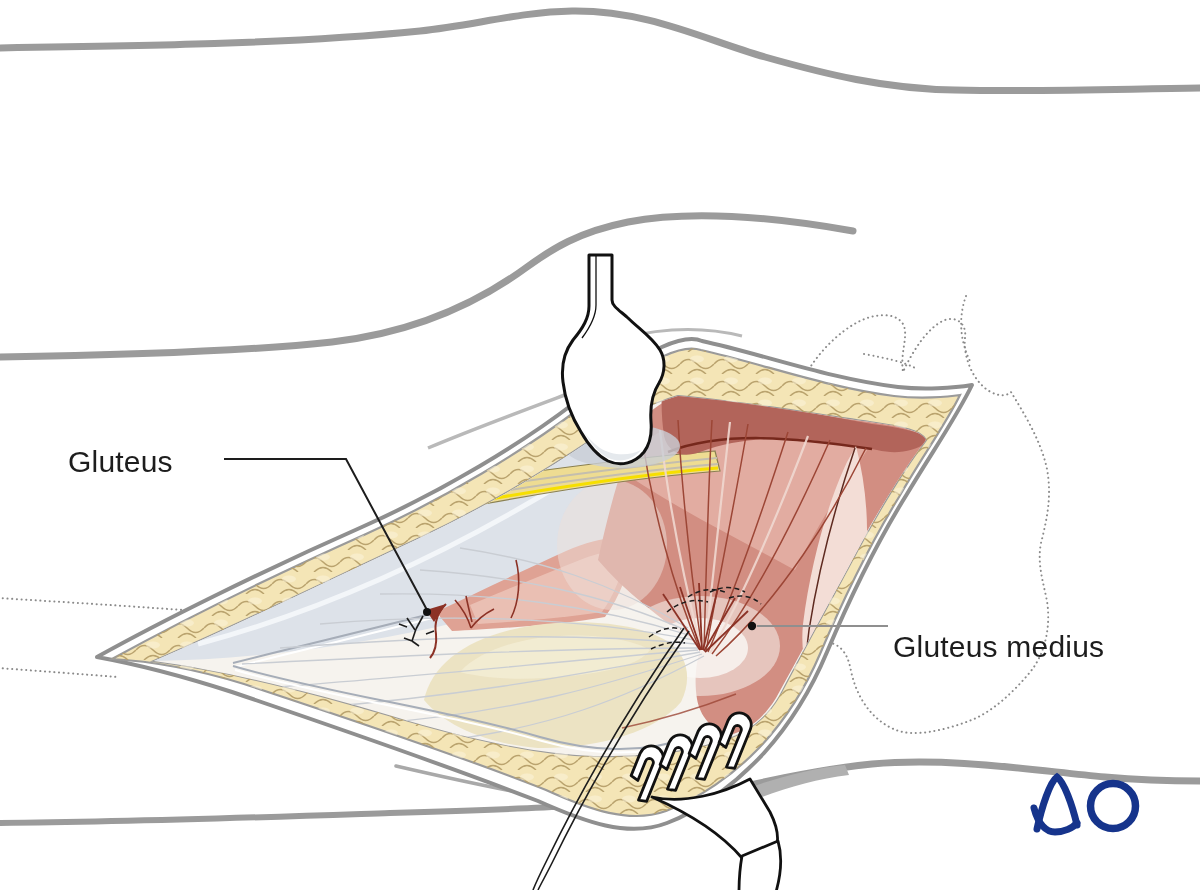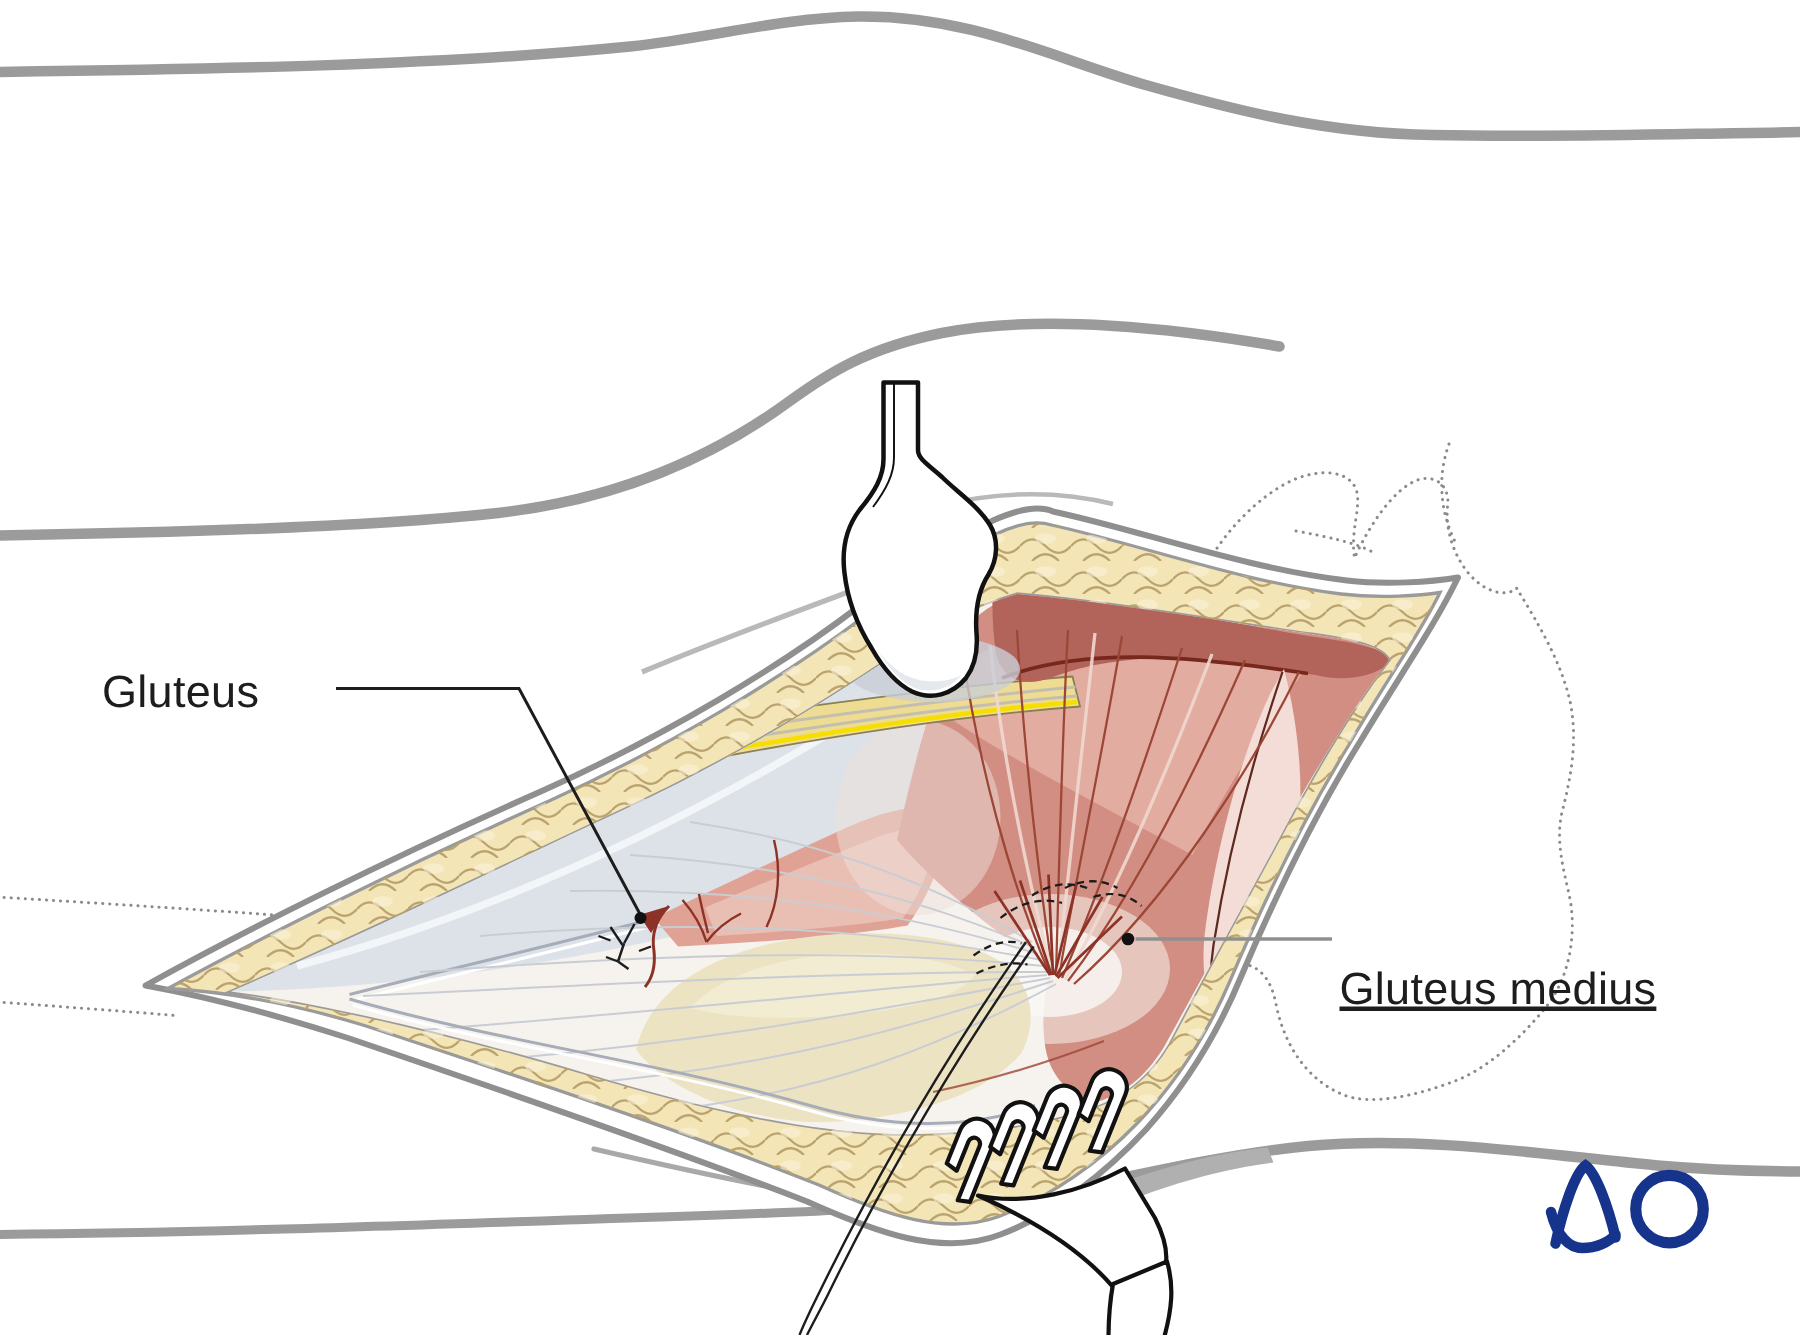--- a/index.html
+++ b/index.html
@@ -3,21 +3,21 @@
 <meta charset="utf-8">
 <style>
   html,body{margin:0;padding:0;background:#ffffff;}
   #stage{position:relative;width:1200px;height:890px;overflow:hidden;background:#ffffff;
          font-family:"Liberation Sans",sans-serif;text-align:center;}
   #art{position:absolute;left:0;top:0;}
   .anat-label{position:absolute;color:#1d1d1d;font-size:30px;line-height:37px;
               letter-spacing:.2px;white-space:nowrap;}
   .anat-label span{display:block;}
   #label-maximus{left:68px;top:443px;}
-  #label-medius{left:893px;top:641px;text-decoration:underline;}
+  #label-medius{left:893px;top:628px;}
 </style>
 </head>
 <body>
 
 <div id="stage">
 
 <svg id="art" width="1200" height="890" viewBox="0 0 1200 890">
   <defs>
     <clipPath id="clipInterior">
       <path d="M 154,661 C 240,624 334,578 422,537 C 492,504 550,468 596,437

